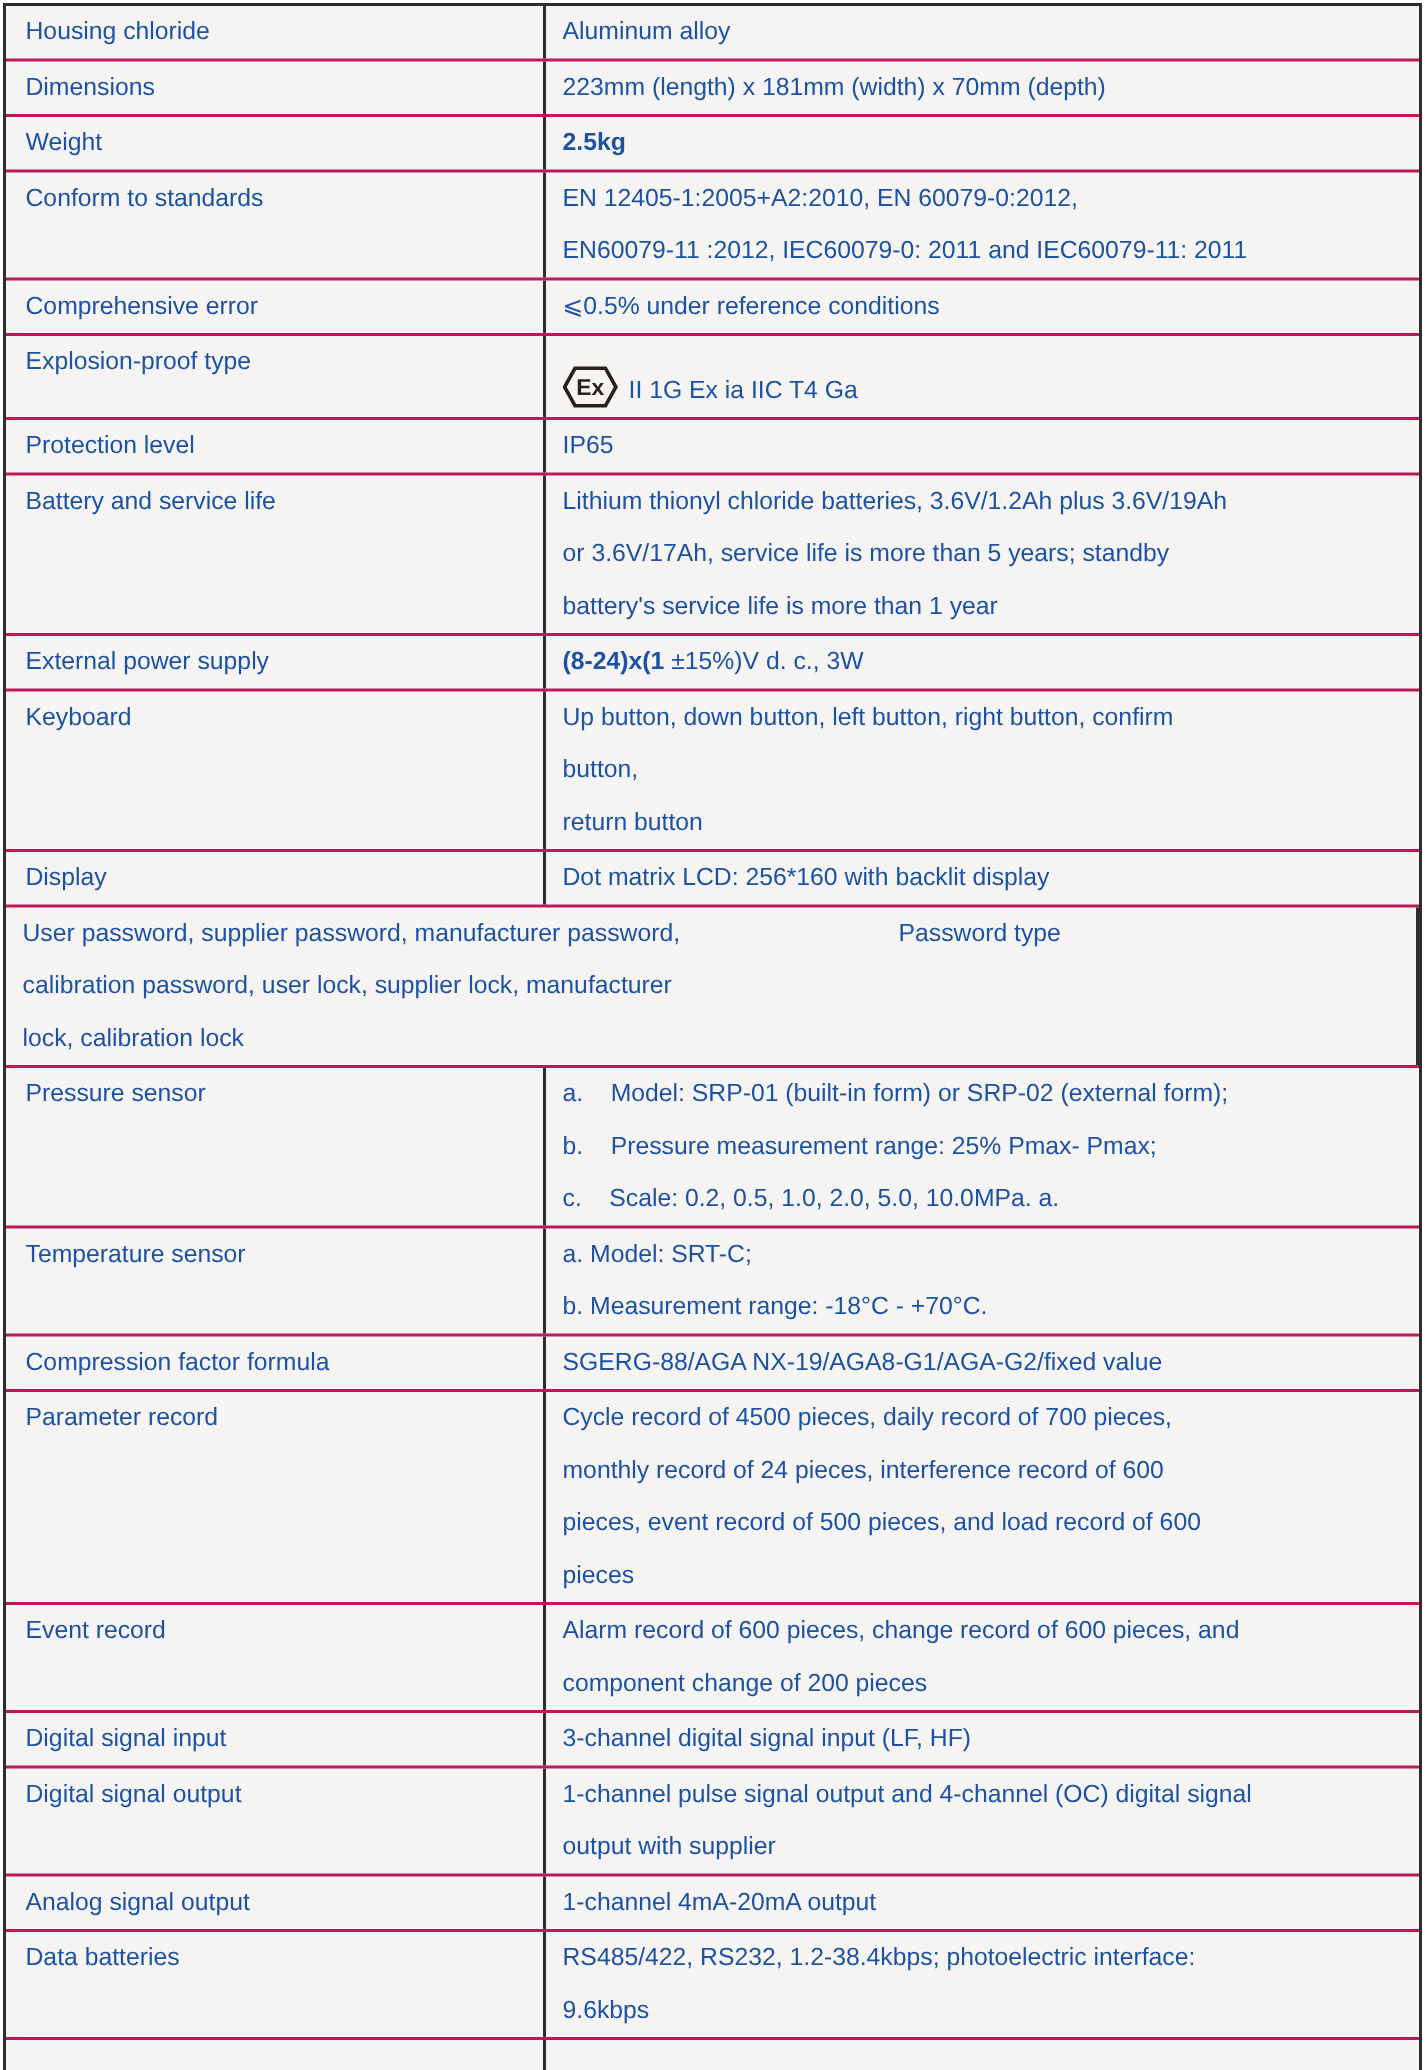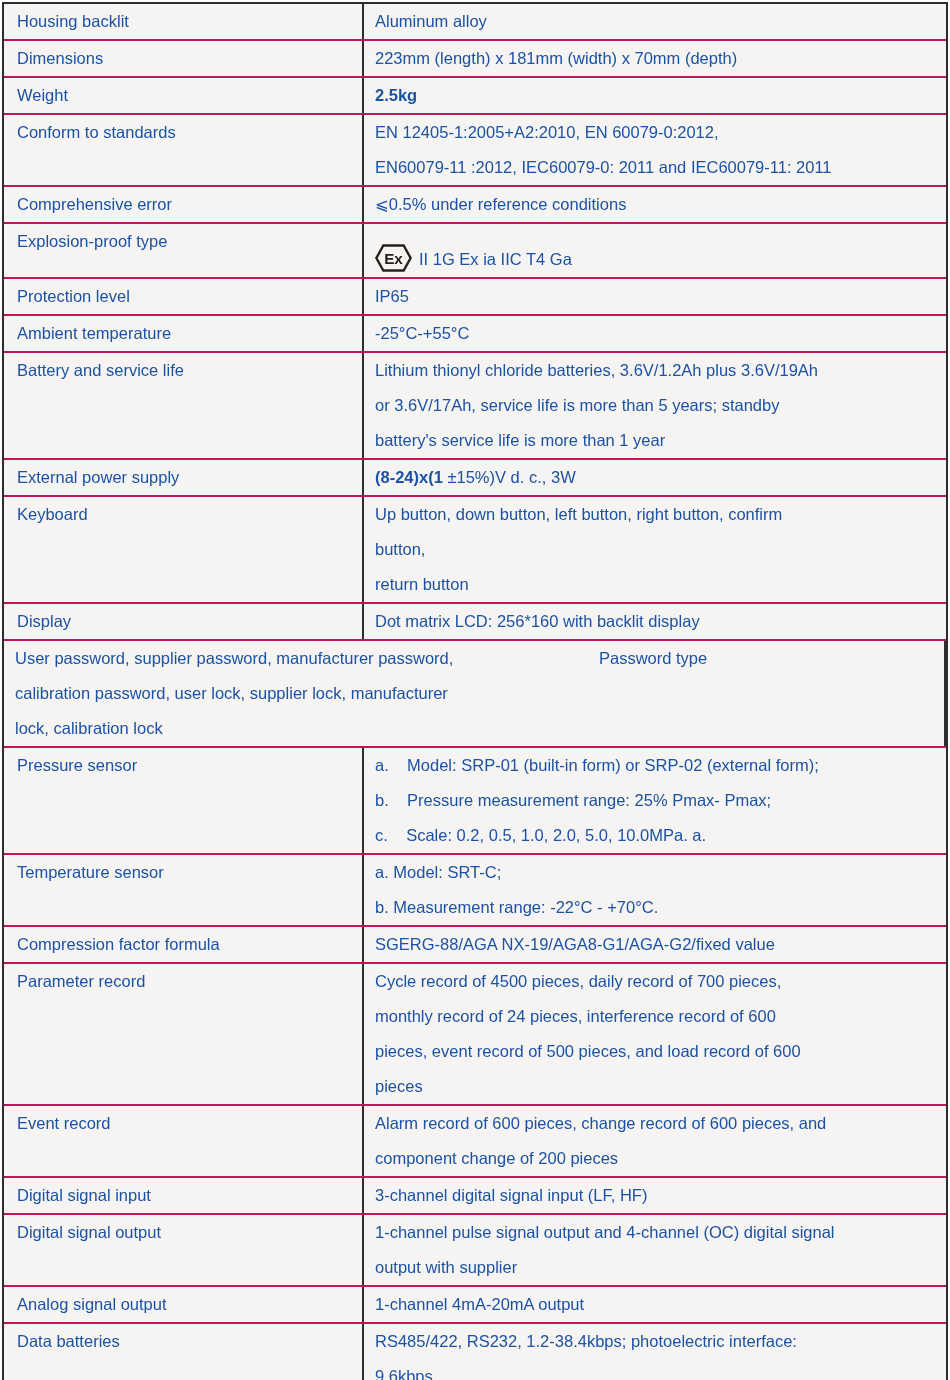--- a/index.html
+++ b/index.html
@@ -45,21 +45,21 @@
     vertical-align:-7px;
     margin-right:7px;
     width:37px;height:28px;margin-top:20px;
   }
 </style>
 </head>
 <body>
 
 <div class="spec-table" id="spec-table">
     <div class="spec-row">
-      <div class="cell label"><span>Housing backlit</span></div>
+      <div class="cell label"><span>Housing chloride</span></div>
       <div class="cell value">
         <div class="vline"><span class="">Aluminum alloy</span></div>
       </div>
     </div>
     <div class="spec-row">
       <div class="cell label"><span>Dimensions</span></div>
       <div class="cell value">
         <div class="vline"><span class="">223mm (length) x 181mm (width) x 70mm (depth)</span></div>
       </div>
     </div>
@@ -91,26 +91,20 @@
             </svg></span><span class="">II 1G Ex ia IIC T4 Ga</span></div>
       </div>
     </div>
     <div class="spec-row">
       <div class="cell label"><span>Protection level</span></div>
       <div class="cell value">
         <div class="vline"><span class="">IP65</span></div>
       </div>
     </div>
     <div class="spec-row">
-      <div class="cell label"><span>Ambient temperature</span></div>
-      <div class="cell value">
-        <div class="vline"><span class="">-25°C-+55°C</span></div>
-      </div>
-    </div>
-    <div class="spec-row">
       <div class="cell label"><span>Battery and service life</span></div>
       <div class="cell value">
         <div class="vline"><span class="">Lithium thionyl chloride batteries, 3.6V/1.2Ah plus 3.6V/19Ah</span></div>
         <div class="vline"><span class="">or 3.6V/17Ah, service life is more than 5 years; standby</span></div>
         <div class="vline"><span class="">battery's service life is more than 1 year</span></div>
       </div>
     </div>
     <div class="spec-row">
       <div class="cell label"><span>External power supply</span></div>
       <div class="cell value">
@@ -144,21 +138,21 @@
       <div class="cell value">
         <div class="vline"><span class="">a.    Model: SRP-01 (built-in form) or SRP-02 (external form);</span></div>
         <div class="vline"><span class="">b.    Pressure measurement range: 25% Pmax- Pmax;</span></div>
         <div class="vline"><span class="">c.    Scale: 0.2, 0.5, 1.0, 2.0, 5.0, 10.0MPa. a.</span></div>
       </div>
     </div>
     <div class="spec-row">
       <div class="cell label"><span>Temperature sensor</span></div>
       <div class="cell value">
         <div class="vline"><span class="">a. Model: SRT-C;</span></div>
-        <div class="vline"><span class="">b. Measurement range: -22°C - +70°C.</span></div>
+        <div class="vline"><span class="">b. Measurement range: -18°C - +70°C.</span></div>
       </div>
     </div>
     <div class="spec-row">
       <div class="cell label"><span>Compression factor formula</span></div>
       <div class="cell value">
         <div class="vline"><span class="">SGERG-88/AGA NX-19/AGA8-G1/AGA-G2/fixed value</span></div>
       </div>
     </div>
     <div class="spec-row">
       <div class="cell label"><span>Parameter record</span></div>

